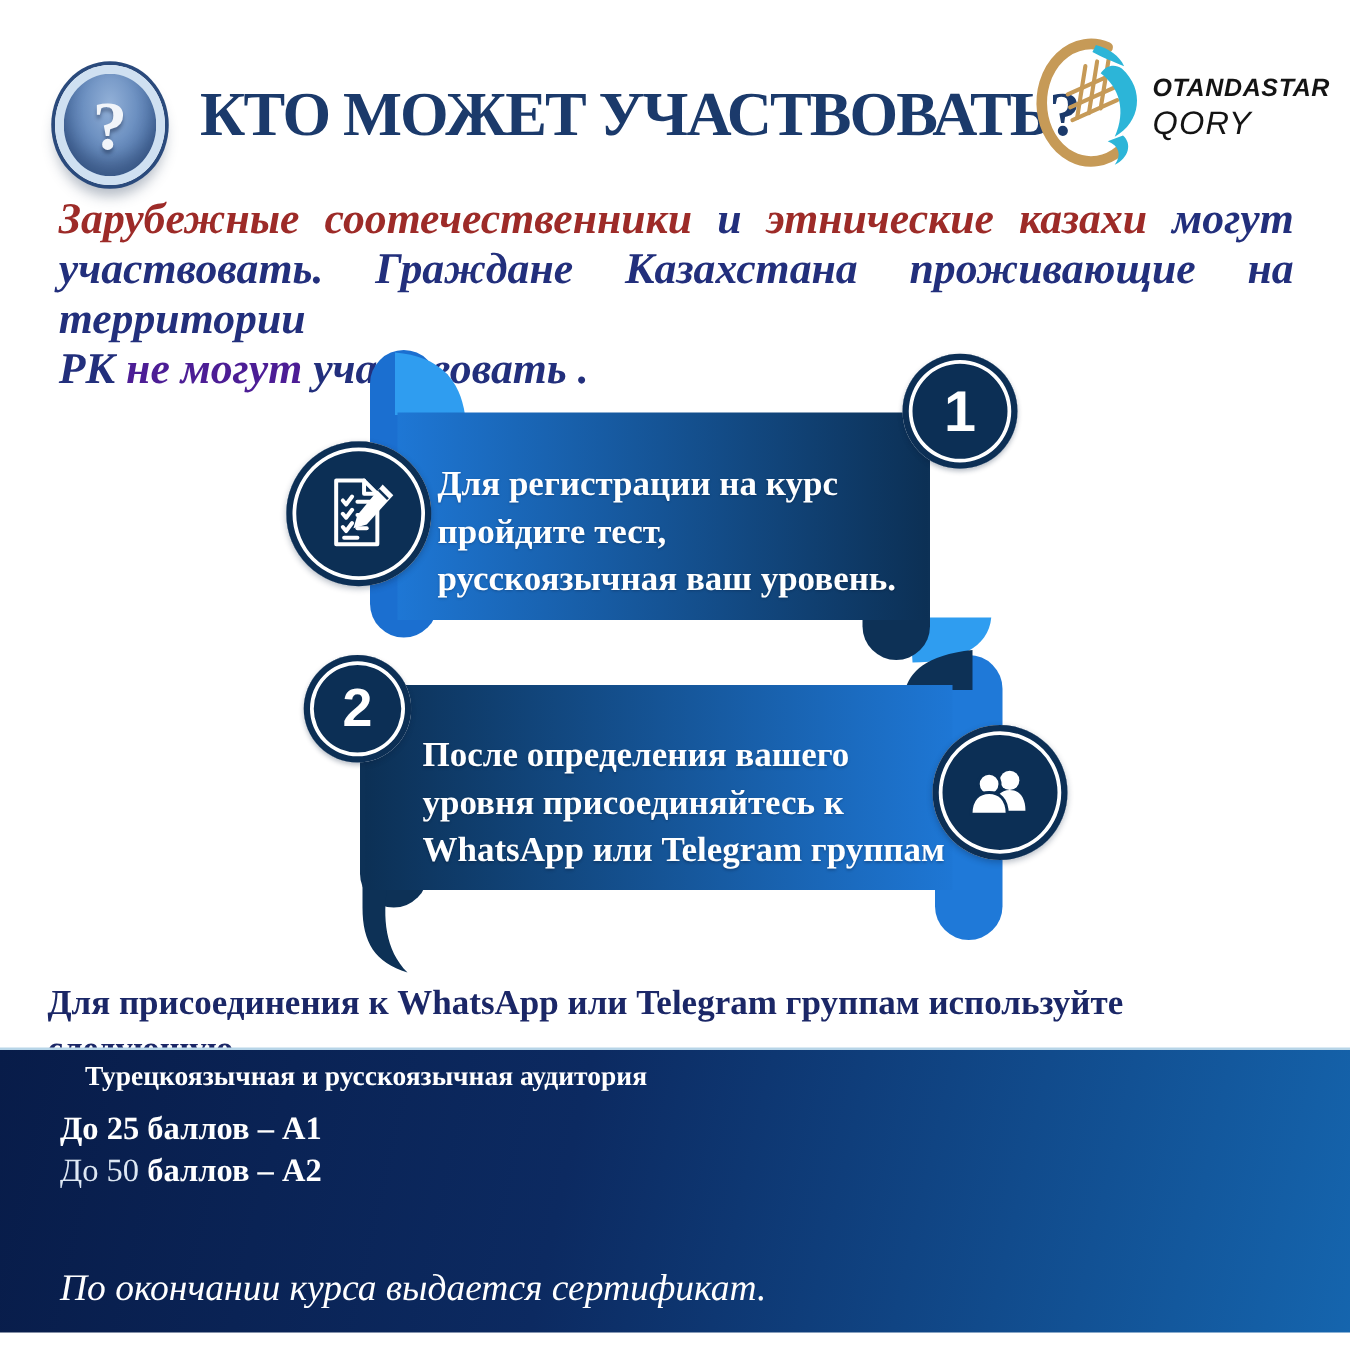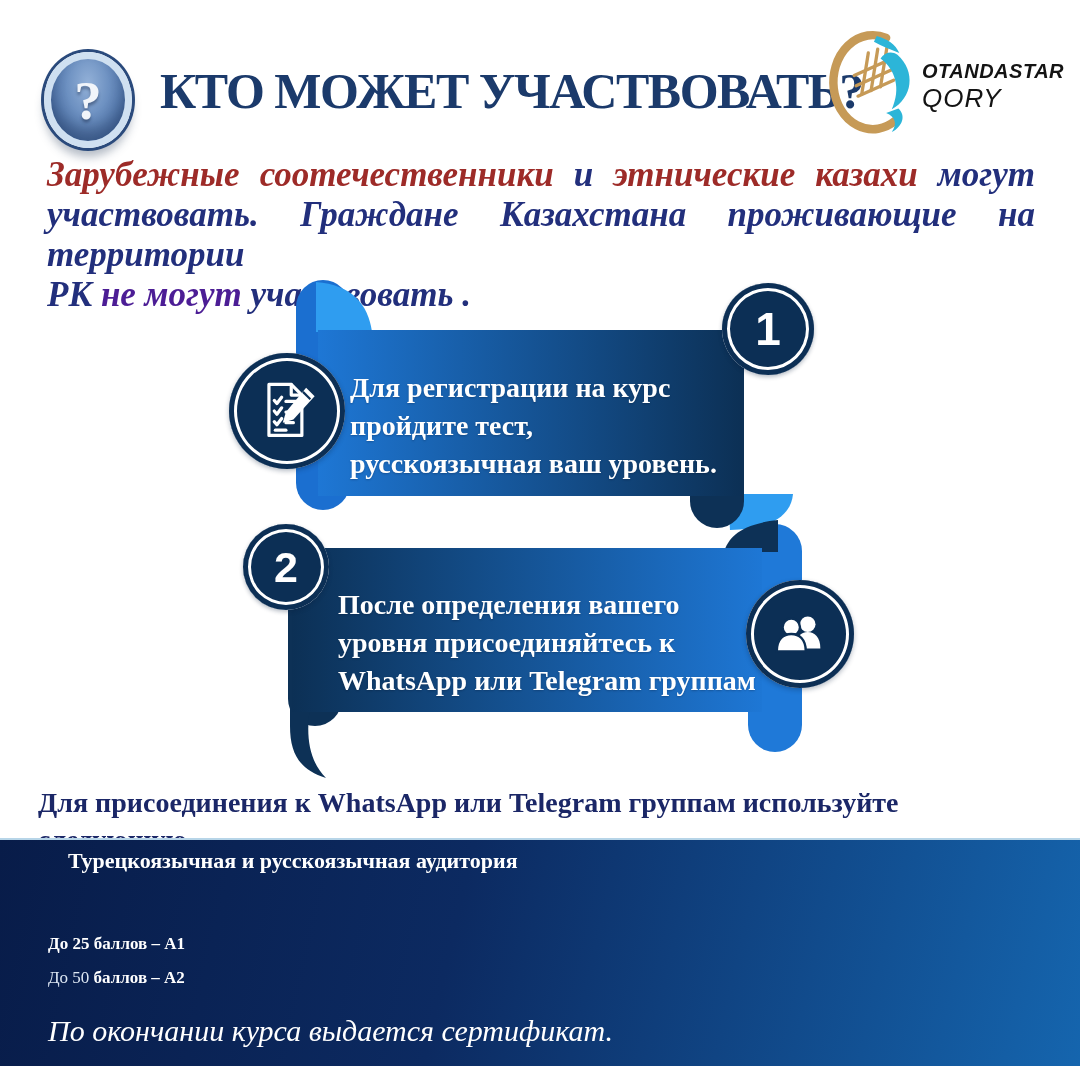--- a/index.html
+++ b/index.html
@@ -62,21 +62,21 @@
   
   .instruction{left:38px;top:784px;width:1012px;font-size:28px;font-weight:700;color:#1b2767;line-height:37px;}
 
   
   .panel{
     left:0;top:838px;width:1080px;height:226px;
     background:linear-gradient(103deg,#081c49 0%,#0c2a61 42%,#1565ae 100%);
     border-top:2px solid #b7d5e8;color:#ffffff;
   }
   .panel-heading{position:absolute;left:48px;top:8px;font-size:22px;font-weight:700;margin-left:20px;}
-  .levels{position:absolute;left:48px;top:46px;font-size:17px;line-height:34px;margin-top:41px;}
+  .levels{position:absolute;left:48px;top:46px;font-size:26px;line-height:34px;}
   .lvl-light{font-weight:400;color:#dde7f3;}
   .lvl-bold{font-weight:700;color:#ffffff;}
   .panel-footer{position:absolute;left:48px;top:174px;font-size:30px;font-weight:400;font-style:italic;}
 </style>
 </head>
 <body>
 
 <div class="canvas">
 
   <div class="abs qwrap">

